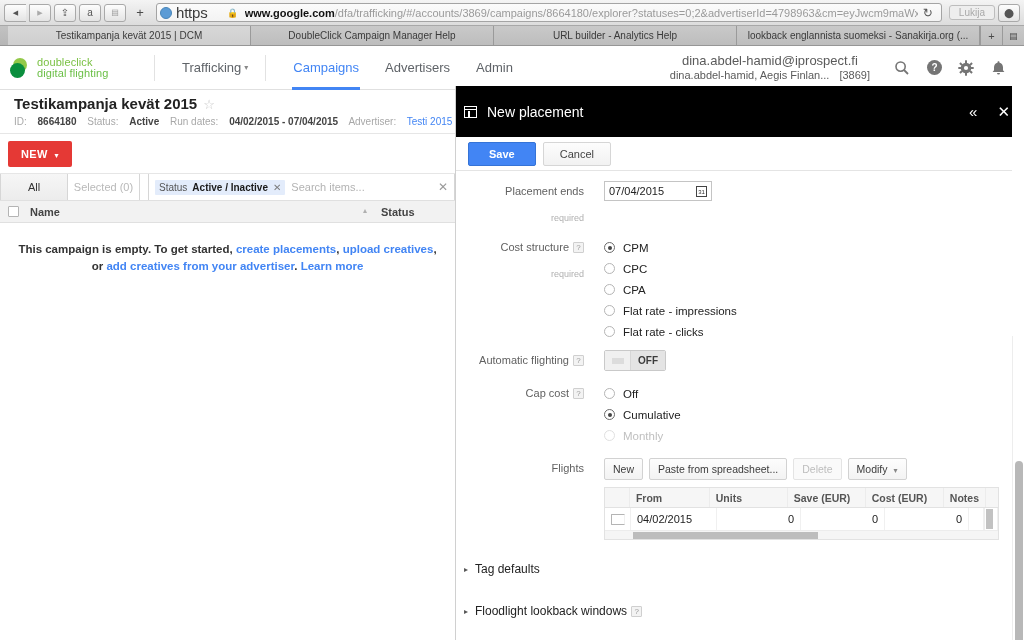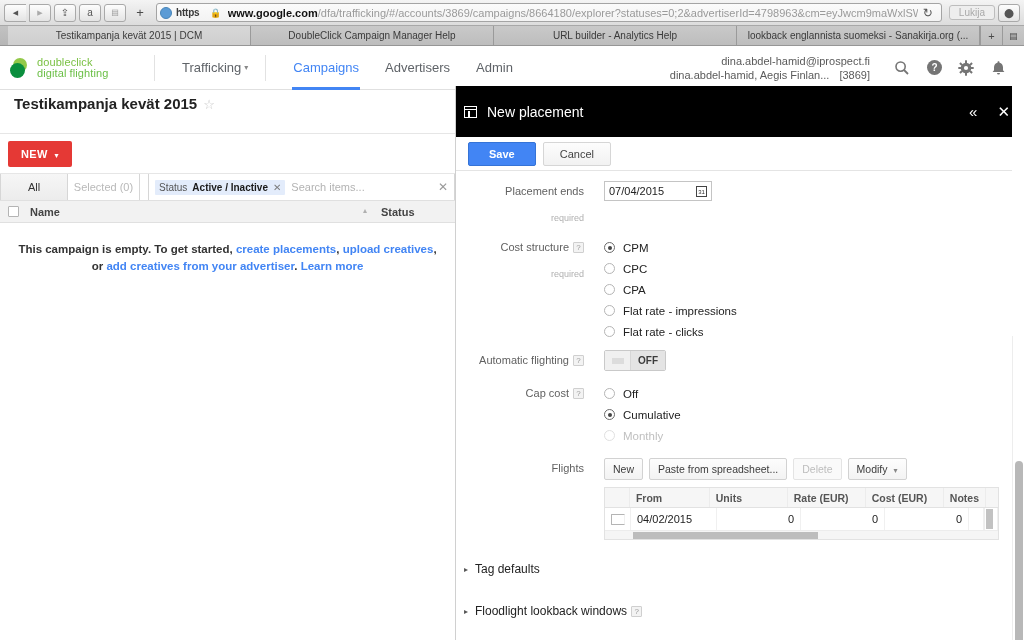--- a/index.html
+++ b/index.html
@@ -49,22 +49,22 @@
     padding: 0 3px;
     overflow: hidden;
     margin: 0 2px;
   }
   .bc-globe {
     width: 12px; height: 12px; border-radius: 50%;
     background: #5b9bd5; flex: none; margin-right: 4px;
     border: 1px solid #4784b8;
   }
   .bc-https {
-    font-size: 10px; font-weight: bold; color: #3b3b3b;
-    margin-right: 11px; letter-spacing: -0.2px;
+    font-size: 15px; font-weight: normal; color: #3b3b3b;
+    margin-right: 20px; letter-spacing: -0.2px;
   }
   .bc-lock { font-size: 9px; margin-right: 6px; color: #333; }
   .bc-url { font-size: 11px; white-space: nowrap; overflow: hidden; color: #9a9a9a; }
   .bc-url b { color: #111; font-weight: bold; }
   .bc-reload { font-size: 12px; color: #555; padding: 0 5px; flex: none; }
   .bc-reader {
     border: 1px solid #bdbdbd; border-radius: 3px;
     background: #eee; color: #a9a9a9;
     font-size: 10px; padding: 1px 9px; flex: none; margin-left: 2px;
   }
@@ -132,21 +132,21 @@
     content: ""; position: absolute; left: 12px; right: 12px; bottom: 0;
     height: 3px; background: #4285f4;
   }
   .nav-caret { font-size: 8px; color: #888; margin-left: 3px; vertical-align: 2px; }
 
   .header-right {
     margin-left: auto; display: flex; align-items: center;
     padding-right: 10px;
   }
   .acct { text-align: right; line-height: 14px; margin-right: 16px; }
-  .acct .l1 { font-size: 11px; color: #5a5a5a; }
+  .acct .l1 { font-size: 13px; color: #5a5a5a; text-align: center; }
   .acct .l2 { font-size: 11px; color: #5a5a5a; }
   .acct .l2 .aid { margin-left: 10px; }
   .hdr-icon {
     width: 32px; height: 32px; display: flex; align-items: center; justify-content: center;
     color: #757575;
   }
 
   
   .title-bar {
     height: 44px; padding: 6px 10px 0 14px;
@@ -487,20 +487,26 @@
             <path d="M7.5 1.2c-.6 0-1 .4-1 1v.5C4.4 3.2 3 5 3 7.2v3L1.6 12h11.8L12 10.2v-3c0-2.2-1.4-4-3.5-4.5v-.5c0-.6-.4-1-1-1z" fill="#757575"></path>
             <path d="M6 13a1.5 1.5 0 0 0 3 0z" fill="#757575"></path>
           </svg>
       </div>
     </div>
   </div>
 
   <div class="title-bar">
     <div class="title-left">
       <div class="t1"><span>Testikampanja kevät 2015</span><span class="star">☆</span></div>
+      <div class="t2">
+        <span><span class="lbl">ID:</span> <b>8664180</b></span>
+        <span><span class="lbl">Status:</span> <b>Active</b></span>
+        <span><span class="lbl">Run dates:</span> <b>04/02/2015 - 07/04/2015</b></span>
+        <span><span class="lbl">Advertiser:</span> <a href="#">Testi 2015</a></span>
+      </div>
     </div>
     <div class="title-actions">
       <div class="gbtn"><span>Properties</span></div>
       <div class="gbtn"><span>Tags</span><span class="caret">▾</span></div>
       <div class="gbtn"><span>Import</span></div>
       <div class="gbtn"><span>Export</span></div>
       <div class="gbtn"><span>Report</span></div>
     </div>
   </div>
 
@@ -648,21 +654,21 @@
           <div class="flights-table">
             <div class="ft-head">
               <div class="col-chk"></div>
               <div class="col-from">
                   <span>From</span>
                 </div>
               <div class="col-units" style="justify-content:flex-start !important">
                   <span>Units</span>
                 </div>
               <div class="col-rate" style="justify-content:flex-start !important">
-                  <span>Rate (EUR)</span>
+                  <span>Save (EUR)</span>
                 </div>
               <div class="col-cost" style="justify-content:flex-start !important">
                   <span>Cost (EUR)</span>
                 </div>
               <div class="col-notes">
                   <span>Notes</span>
                 </div>
               <div class="ft-vscroll" style="border:none;background:#f6f6f6"></div>
             </div>
             <div class="ft-row">

